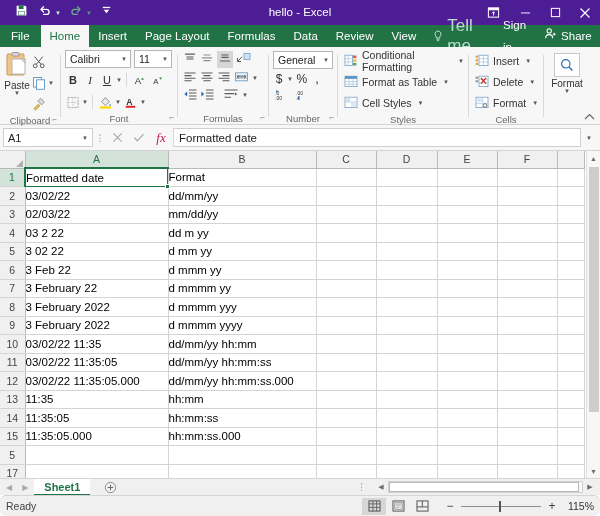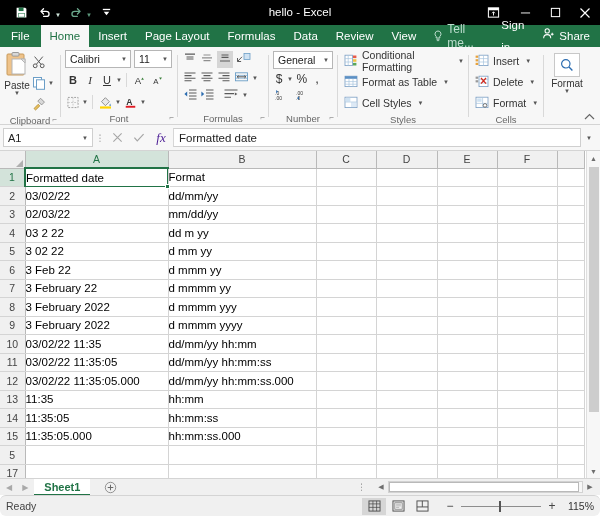--- a/index.html
+++ b/index.html
@@ -9,22 +9,22 @@
     font-family:"Liberation Sans", sans-serif;
     font-size:11px;
     background:#ffffff;
     overflow:hidden;
     -webkit-font-smoothing:antialiased;
   }
   #app { width:600px; height:516px; position:relative; display:flex; flex-direction:column; background:#fff; }
 
   
   .titlebar {
-    height:25px; background:#000000; color:#fff;
-    display:flex; align-items:center; position:relative; flex:0 0 25px;
+    height:25px; background:#4c1d95; color:#fff;
+    display:flex; align-items:flex-start; position:relative; flex:0 0 25px;
   }
   .qat { display:flex; align-items:center; padding-left:10px; gap:2px; }
   .qat-btn {
     width:22px; height:20px; display:flex; align-items:center; justify-content:center;
     color:#fff; cursor:default;
   }
   .qat-btn.dim { color:#7aae92; }
   .qat-caret { font-size:6px; color:#cfe5da; margin-left:-3px; margin-right:2px; padding-top:5px; }
   .qat-caret.dim { color:#5d977c; }
   .title-text {
@@ -96,21 +96,21 @@
     border-bottom:1px solid #d4d4d4; flex:0 0 26px; padding:0 3px;
   }
   .namebox {
     width:90px; height:19px; background:#fff; border:1px solid #cfcfcf;
     display:flex; align-items:center; padding:0 4px; font-size:11px; color:#222;
   }
   .namebox .cr { margin-left:auto; font-size:6px; color:#555; }
   .fb-dots { width:14px; text-align:center; color:#888; font-size:9px; letter-spacing:0; }
   .fb-icons { display:flex; align-items:center; gap:2px; }
   .fb-ic { width:20px; height:19px; display:flex; align-items:center; justify-content:center; color:#a6a6a6; font-size:12px; }
-  .fb-ic.fx { color:#4c1d95; font-style:italic; font-family:"Liberation Serif", serif; font-size:13px; }
+  .fb-ic.fx { color:#be185d; font-style:italic; font-family:"Liberation Serif", serif; font-size:13px; }
   .fbinput {
     flex:1; height:19px; background:#fff; border:1px solid #cfcfcf; border-left:1px solid #d7d7d7;
     margin-left:2px; display:flex; align-items:center; padding:0 5px; font-size:11.5px; color:#222;
   }
   .fb-cr { width:16px; text-align:center; font-size:6px; color:#555; }
 
   
   .gridwrap { flex:1; position:relative; background:#fff; overflow:hidden; display:flex; flex-direction:column; }
   .gridarea { flex:1; position:relative; overflow:hidden; }
 
@@ -262,21 +262,21 @@
     <div class="tab">Review</div>
     <div class="tab">View</div>
     <div class="tellme">
       <span>
         <svg width="10" height="12" viewBox="0 0 10 12">
             <path d="M5 1a3 3 0 0 0-1.8 5.4V8h3.6V6.4A3 3 0 0 0 5 1z" fill="none" stroke="#bcdccd" stroke-width="1"></path>
             <rect x="3.4" y="8.8" width="3.2" height="0.9" fill="#bcdccd"></rect>
             <rect x="3.8" y="10.2" width="2.4" height="0.9" fill="#bcdccd"></rect>
           </svg>
       </span>
-      <span style="font-size:12px">Tell me...</span>
+      <span style="font-size:17px">Tell me...</span>
     </div>
     <div class="tabbar-right">
       <div class="signin">Sign in</div>
       <div class="share">
         <span>
           <svg width="13" height="13" viewBox="0 0 14 14">
               <circle cx="5.6" cy="4.2" r="2.3" fill="none" stroke="#fff" stroke-width="1.1"></circle>
               <path d="M1.8 12c0-2.3 1.7-3.8 3.8-3.8s3.8 1.5 3.8 3.8" fill="none" stroke="#fff" stroke-width="1.1"></path>
               <path d="M11 6.2v3M9.5 7.7h3" stroke="#fff" stroke-width="1.1"></path>
             </svg>

